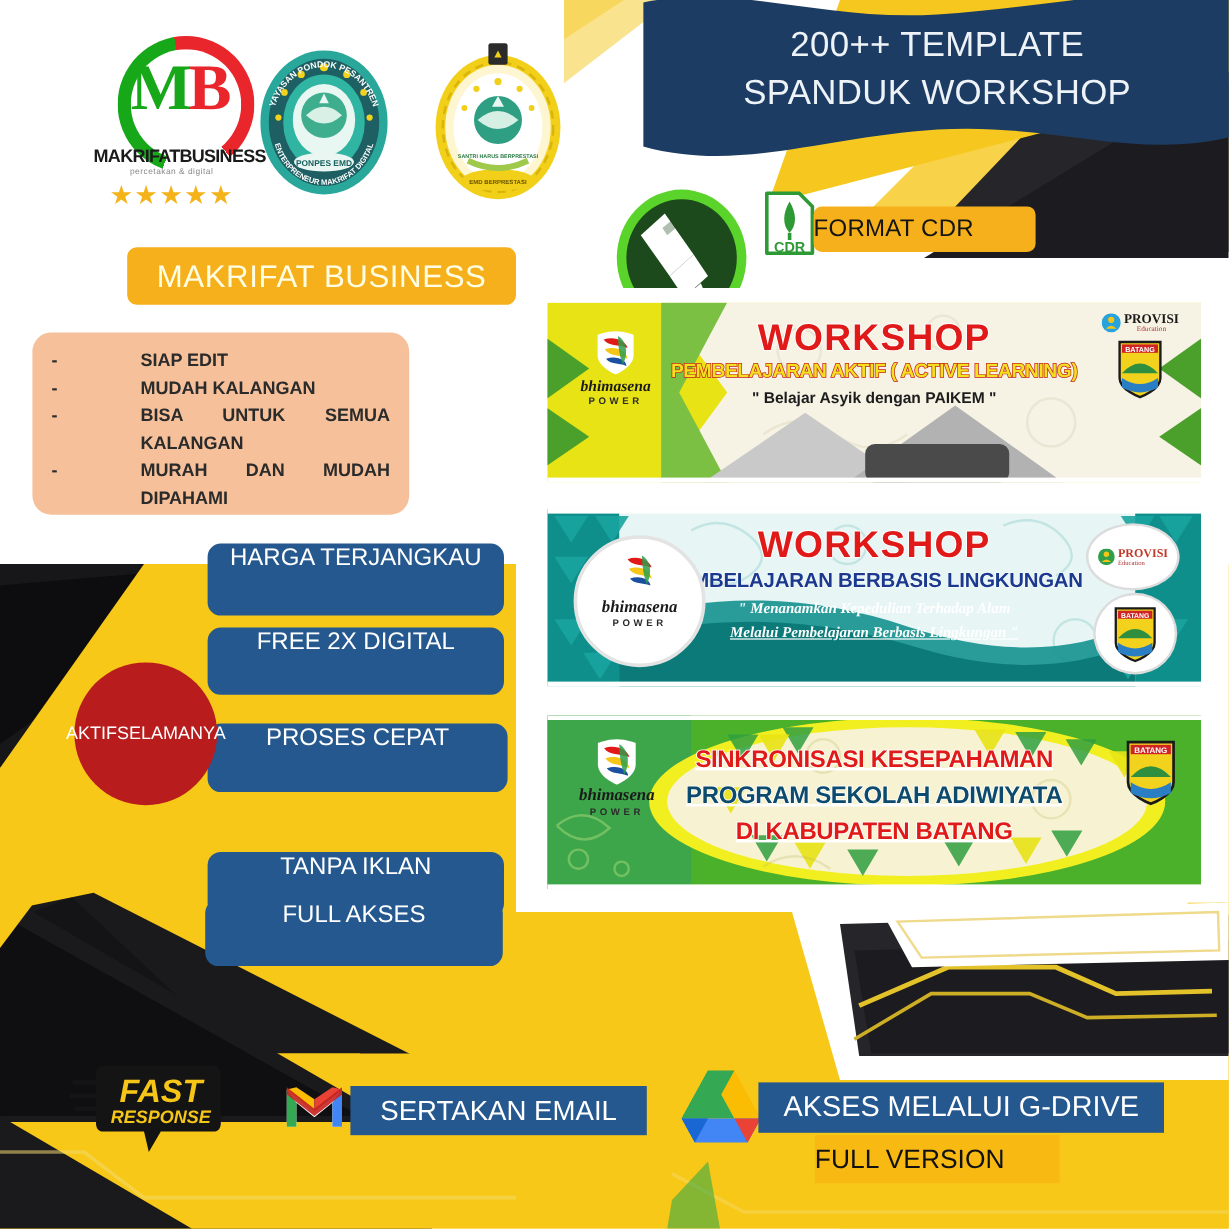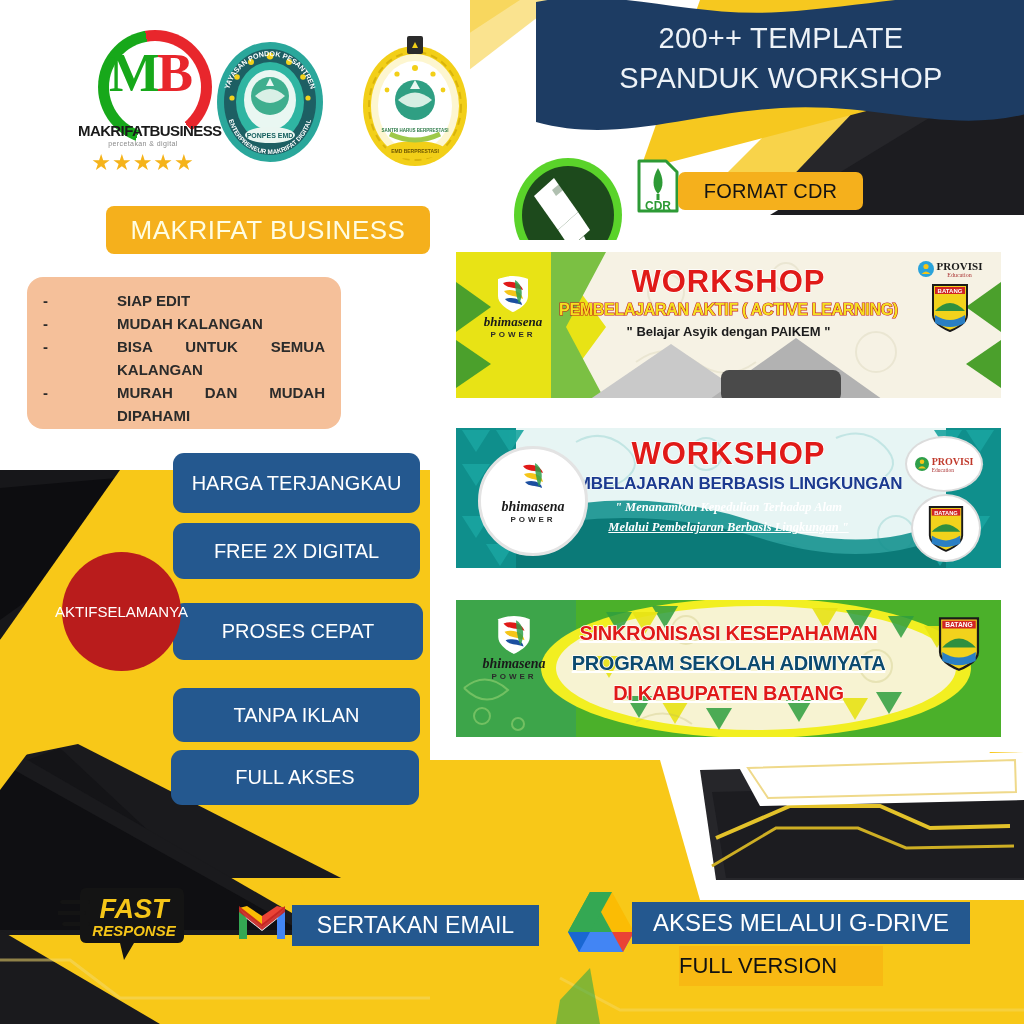--- a/index.html
+++ b/index.html
@@ -40,41 +40,41 @@
 
   
   .feat{position:absolute;left:27px;top:277px;width:314px;height:152px;background:#f5c09a;border-radius:16px;padding:12px 16px 0 16px;box-sizing:border-box;}
   .feat ul{list-style:none;margin:0;padding:0;}
   .feat li{display:flex;color:#2b2b2b;font-size:15px;font-weight:bold;line-height:23px;}
   .feat li .dash{width:34px;flex:none;}
   .feat li .txt{flex:1;text-align:justify;text-align-last:justify;margin-left:40px;}
   .feat li .txt.noj{text-align-last:left;}
 
   
-  .btn{position:absolute;background:#24588f;border-radius:11px;color:#fff;display:flex;align-items:center;justify-content:center;text-align:center;font-size:20px;line-height:25px;}
+  .btn{position:absolute;background:#24588f;border-radius:11px;color:#fff;display:flex;justify-content:center;text-align:center;font-size:20px;line-height:25px;}
   #btn0{left:173px;top:453px;width:247px;height:60px;}
   #btn1{left:173px;top:523px;width:247px;height:56px;}
   #btn2{left:173px;top:603px;width:250px;height:57px;}
-  #btn3{left:173px;top:688px;width:247px;height:54px;}
+  #btn3{left:173px;top:710px;width:247px;height:54px;}
   #btn4{left:171px;top:750px;width:248px;height:55px;}
 
   
   .red-circle{position:absolute;left:62px;top:552px;width:119px;height:119px;border-radius:50%;background:#b91c1c;
      display:flex;flex-direction:row;align-items:center;justify-content:center;color:#fff;font-size:15px;line-height:21px;text-align:center;}
 
   
   .ribbon{position:absolute;left:536px;top:-4px;width:490px;height:145px;}
   .ribbon-txt{position:absolute;left:0;top:22px;width:100%;text-align:center;color:#eef3f8;font-size:29px;line-height:40px;letter-spacing:.3px;}
 
   
   .pen{position:absolute;left:512px;top:156px;width:112px;height:118px;}
 
   
   .cdr-icon{position:absolute;left:636px;top:158px;width:44px;height:56px;}
-  .cdr-pill{position:absolute;left:678px;top:172px;width:185px;height:38px;background:#f5b01c;border-radius:7px;display:flex;align-items:center;justify-content:center;}
+  .cdr-pill{position:absolute;left:678px;top:172px;width:185px;height:38px;background:#f5b01c;border-radius:7px;display:flex;align-items:center;justify-content:flex-start;}
   .cdr-pill span{color:#141414;font-size:20px;letter-spacing:.2px;}
 
   
   .bancard{position:absolute;left:443px;top:240px;width:570px;height:512px;background:#fff;}
   .banner{position:absolute;left:13px;width:545px;overflow:hidden;}
   #ban0{top:12px;height:150px;}
   #ban1{top:184px;height:148px;}
   #ban2{top:356px;height:145px;}
   .ban-inner{position:absolute;inset:0;}
   .bh-title{position:absolute;width:100%;text-align:center;font-family:"Liberation Sans",sans-serif;font-weight:bold;}

